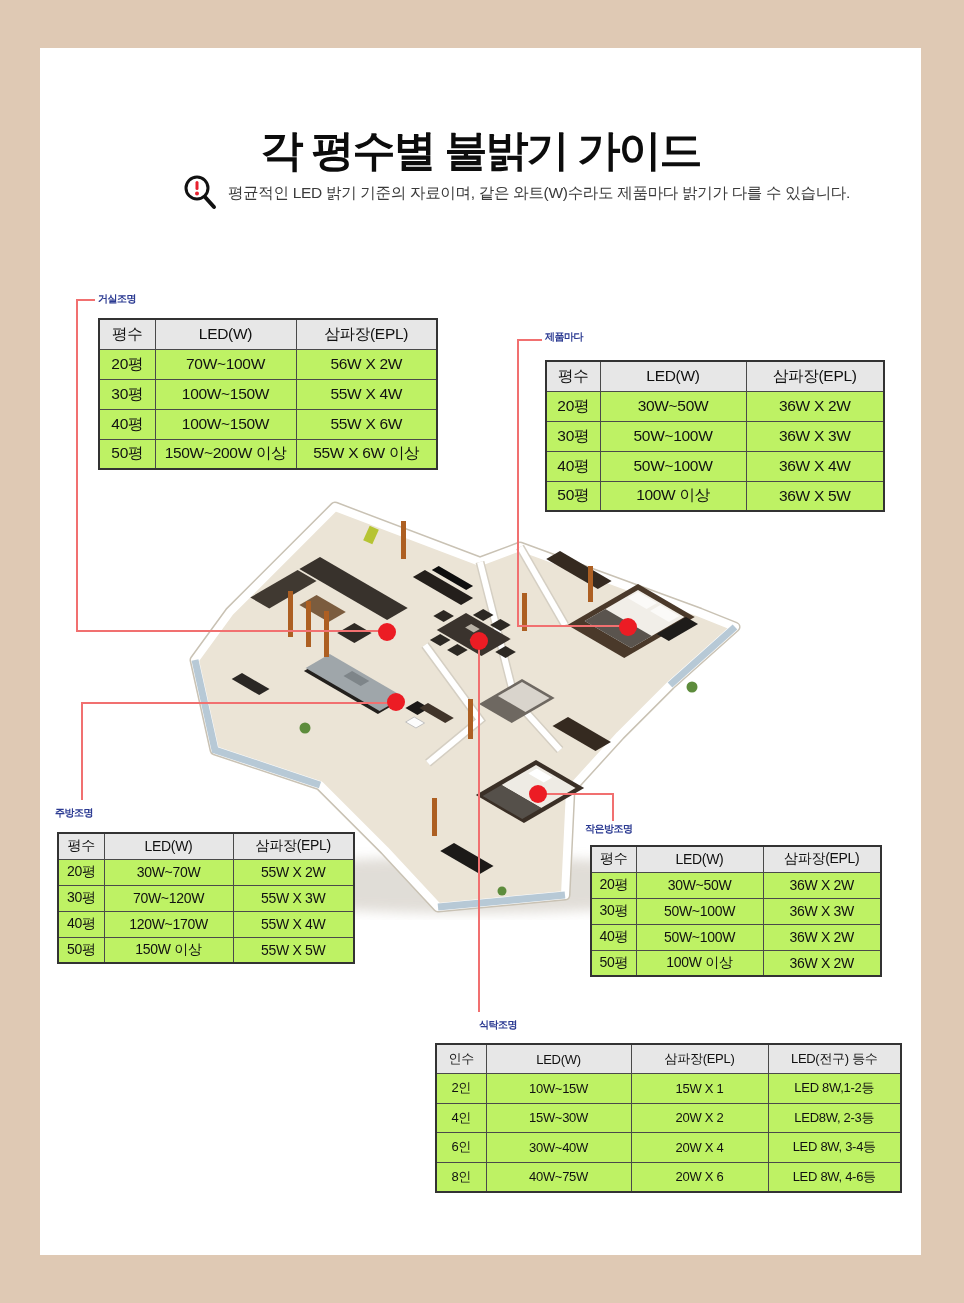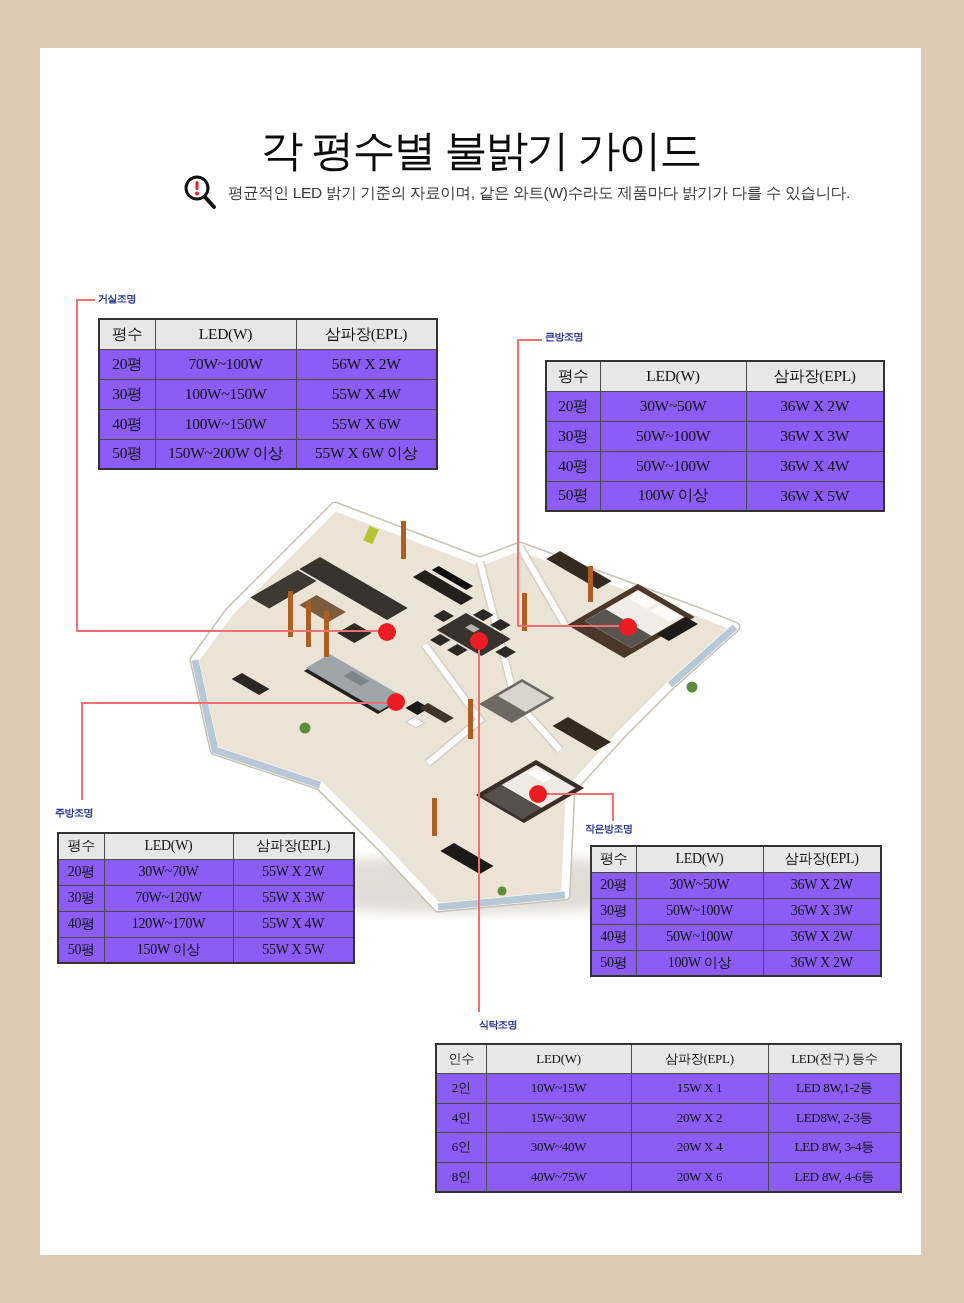--- a/index.html
+++ b/index.html
@@ -1,26 +1,26 @@
 <!DOCTYPE html>
 <html><head>
 <meta charset="utf-8">
 <style>
   html,body{margin:0;padding:0;}
   body{font-family:"Liberation Sans","DejaVu Sans",sans-serif;}
   .canvas{position:relative;width:964px;height:1303px;background:#dfc9b4;overflow:hidden;}
   .panel{position:absolute;left:40px;top:48px;width:881px;height:1207px;background:#ffffff;}
   .page-title{position:absolute;left:40px;top:93px;width:881px;text-align:center;
-      font-size:43px;font-weight:400;letter-spacing:-2px;color:#0c0c0c;z-index:2;}
+      font-size:43px;font-weight:700;letter-spacing:-2px;color:#0c0c0c;z-index:2;}
   .notice{position:absolute;left:40px;top:174px;width:953px;display:flex;justify-content:center;
       align-items:center;gap:9px;z-index:2;}
   .notice-text{font-size:15.5px;color:#3a3a3a;letter-spacing:-0.3px;}
   .lbl{position:absolute;font-size:10px;font-weight:700;color:#2b3a92;z-index:4;letter-spacing:-0.5px;}
-  table.dt{position:absolute;border-collapse:collapse;table-layout:fixed;background:#8b5cf6;z-index:4;
-      text-align:center;color:#111;border:2px solid #333;font-family:Liberation Serif, serif;}
+  table.dt{position:absolute;border-collapse:collapse;table-layout:fixed;background:#bef264;z-index:4;
+      text-align:center;color:#111;border:2px solid #333;}
   table.dt th,table.dt td{border:1px solid #4a4a4a;padding:0;vertical-align:middle;font-weight:400;
       letter-spacing:-0.3px;white-space:nowrap;}
   table.dt th{background:#e7e7e7;}
   .t-big{font-size:15.5px;}
   .t-big tr{height:30px;}
   .t-small{font-size:14px;}
   .t-small tr{height:26px;}
   .t-dining{font-size:13px;}
   .t-dining tr{height:29.5px;}
   .floorplan{position:absolute;left:170px;top:495px;z-index:1;}
@@ -151,21 +151,21 @@
       <rect x="154" y="116" width="5" height="46"></rect>
       <rect x="231" y="26" width="5" height="38"></rect>
       <rect x="352" y="98" width="5" height="38"></rect>
       <rect x="298" y="204" width="5" height="40"></rect>
       <rect x="262" y="303" width="5" height="38"></rect>
       <rect x="418" y="71" width="5" height="36"></rect>
     </g>
   </svg>
 
   <div class="lbl" style="left:98px;top:292px;">거실조명</div>
-  <div class="lbl" style="left:545px;top:330px;">큰방조명</div>
+  <div class="lbl" style="left:545px;top:330px;">제품마다</div>
   <div class="lbl" style="left:55px;top:806px;">주방조명</div>
   <div class="lbl" style="left:585px;top:822px;">작은방조명</div>
   <div class="lbl" style="left:435px;top:1018px;margin-left:44px;">식탁조명</div>
 
   <table class="dt t-big" style="left:98px;top:318px;width:340px;">
     <colgroup>
         <col style="width:56px">
         <col style="width:141px">
         <col>
       </colgroup>

